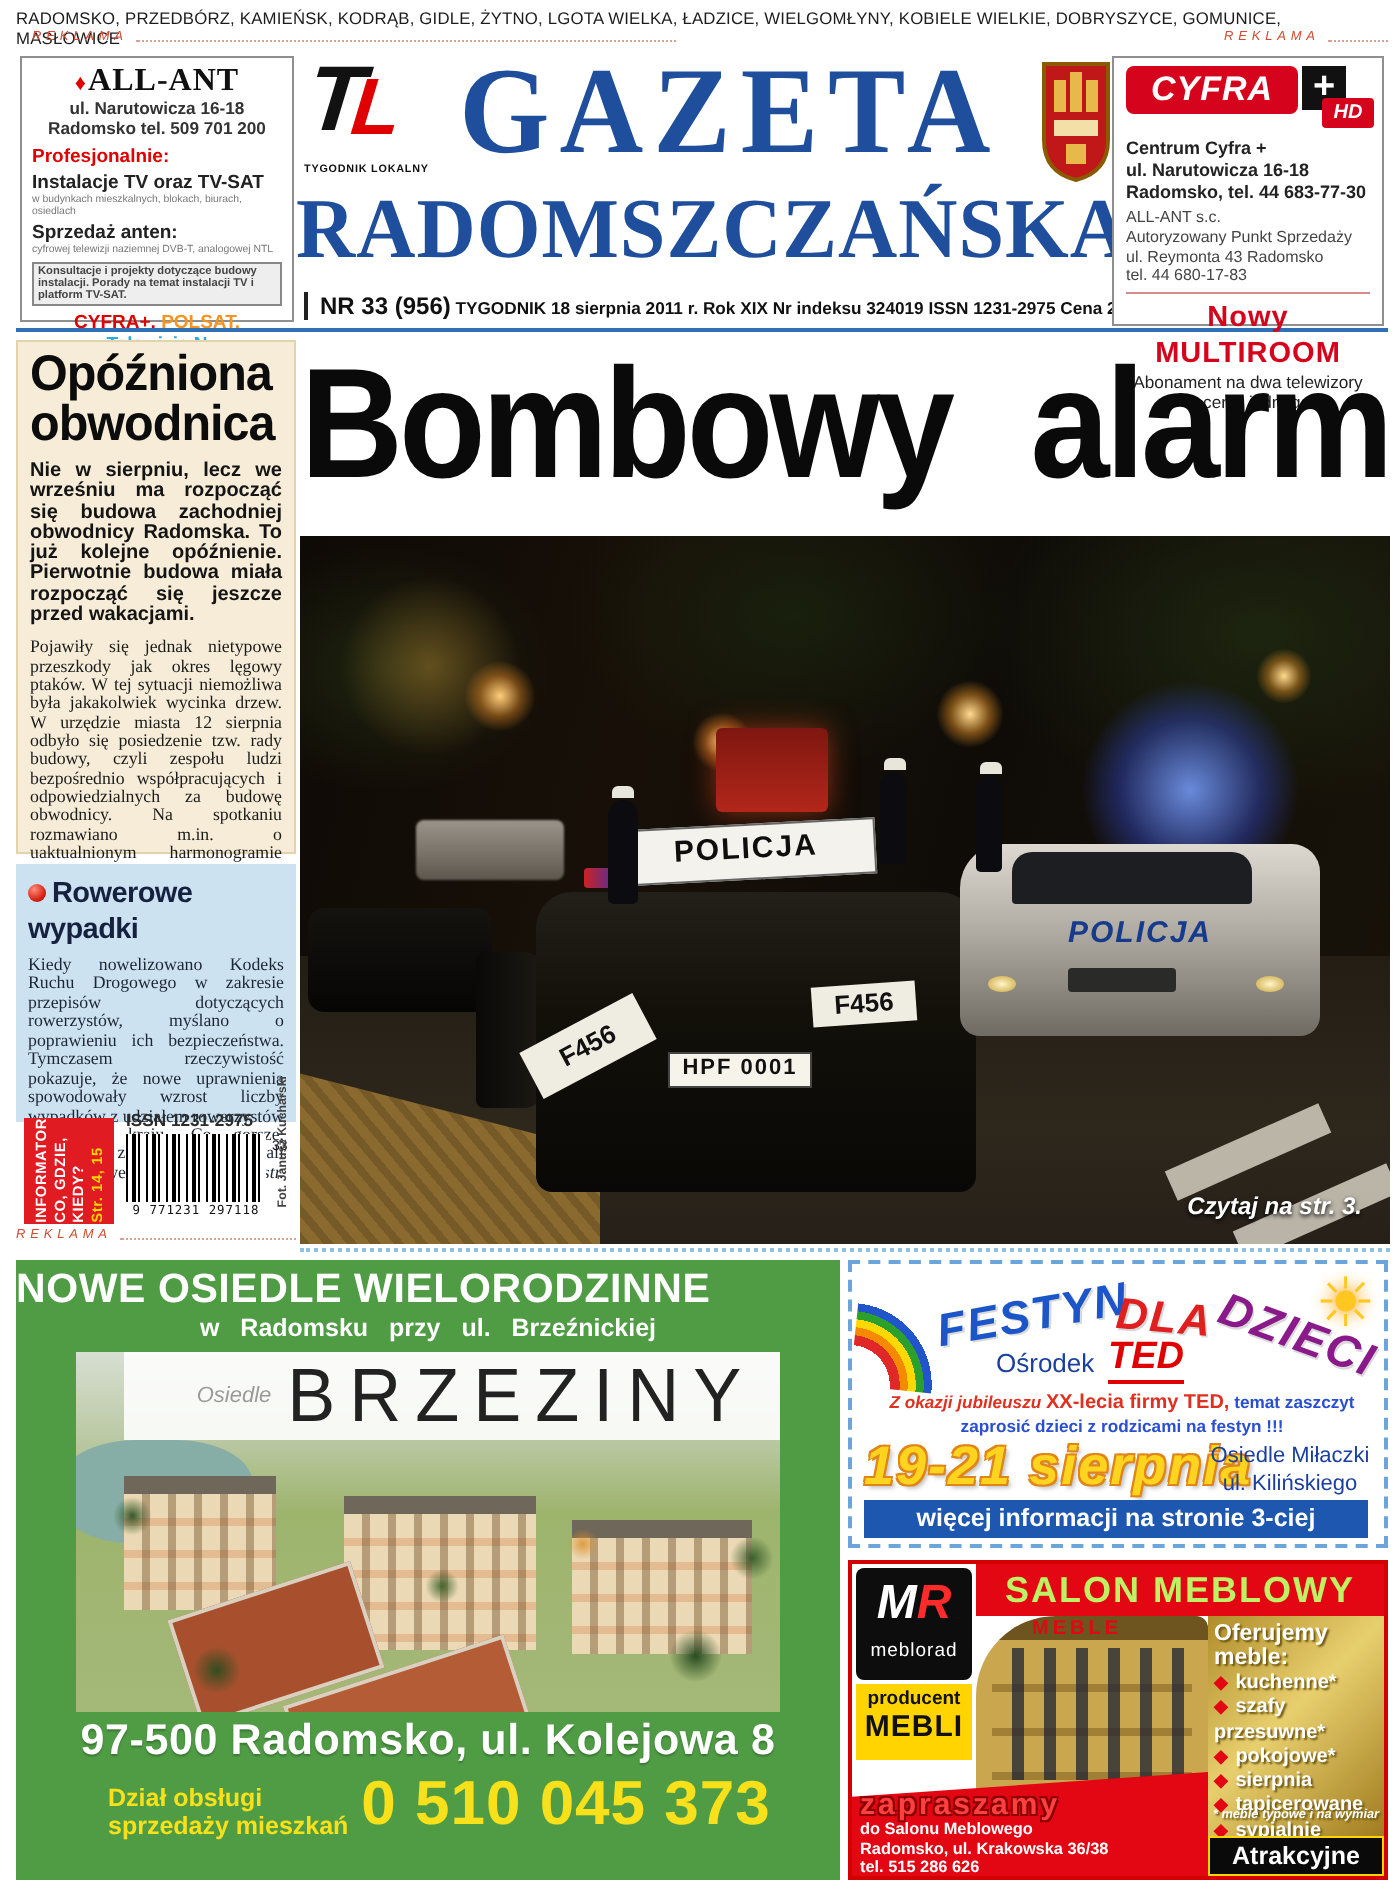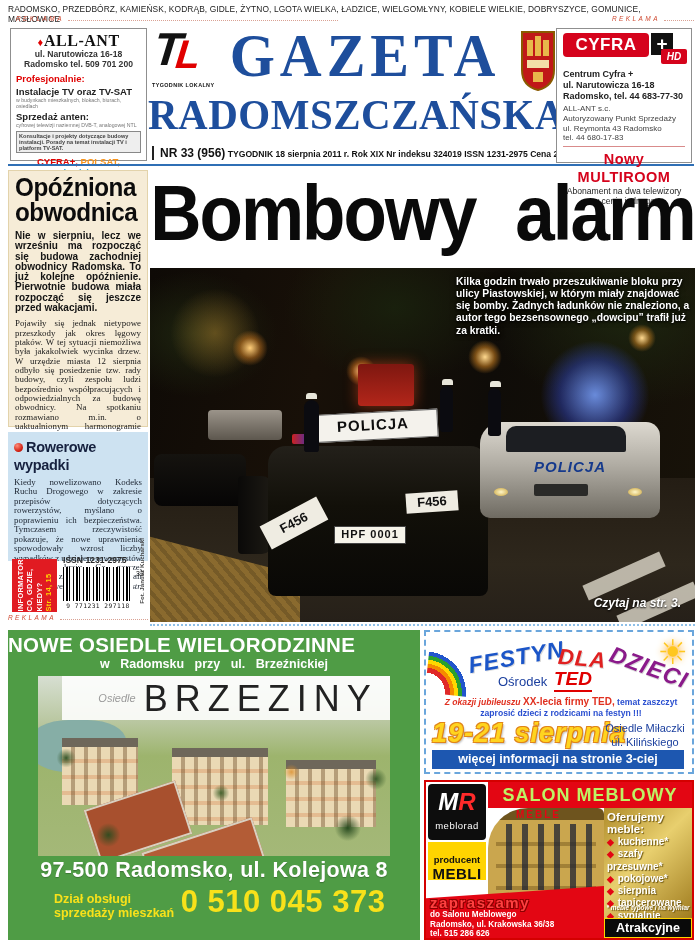--- a/index.html
+++ b/index.html
@@ -24,21 +24,21 @@
   .allant-s{font-weight:bold;font-size:9.5px;color:#222;margin-top:2px;}
   .allant-small{font-size:5.2px;color:#777;}
   .allant-box{border:1px solid #888;background:#eee;color:#444;font-size:5.6px;font-weight:bold;padding:1px 2px;margin-top:3px;}
   .allant-brands{font-size:9.5px;font-weight:bold;margin-top:3px;}
   .c-cyfra{color:#e00000;} .c-polsat{color:#f7941d;} .c-twn{color:#29abe2;}
   .allant-tail{color:#a33327;font-size:8.2px;font-weight:bold;line-height:1.15;margin-top:3px;}
 
   #ad-cyfra{left:556px;top:28px;width:136px;height:135px;padding:4px 6px;}
   .cy-logo{position:relative;height:36px;}
   .cy-red{position:absolute;left:0;top:0;width:86px;height:24px;background:#d5031c;border-radius:4px;
-          color:#fff;font-weight:bold;font-size:17px;text-align:center;line-height:24px;letter-spacing:.5px;}
+          color:#fff;font-weight:bold;font-style:italic;font-size:17px;text-align:center;line-height:24px;letter-spacing:.5px;}
   .cy-plus{position:absolute;left:88px;top:0;width:22px;height:22px;background:#111;color:#fff;font-weight:bold;
            font-size:19px;text-align:center;line-height:21px;}
   .cy-hd{position:absolute;left:98px;top:16px;width:26px;height:15px;background:#d5031c;color:#fff;font-weight:bold;
          font-style:italic;font-size:10px;text-align:center;line-height:15px;border-radius:2px;}
   .cy-l{font-size:9px;font-weight:bold;color:#222;line-height:1.2;}
   .cy-s{font-size:8px;color:#444;line-height:1.2;}
   .cy-div{border-top:1px solid #d98b8b;margin:3px 0;}
   .cy-promo{color:#d5031c;font-weight:bold;font-size:14.5px;letter-spacing:.5px;}
   .cy-sub{font-size:8.6px;color:#222;line-height:1.2;}
 
@@ -184,21 +184,21 @@
 
   
   #ad-meblowy{left:424px;top:780px;width:270px;height:160px;border:2px solid #d40000;box-sizing:border-box;background:#fff;overflow:hidden;}
   .meb-banner{position:absolute;left:62px;top:0;width:204px;height:26px;background:#e30613;color:#bef264;font-weight:bold;
      font-size:18px;text-align:center;line-height:26px;letter-spacing:1px;}
   .meb-logo{position:absolute;left:2px;top:2px;width:58px;height:56px;background:#0d0d0d;border-radius:4px;text-align:center;}
   .meb-logo .mr{color:#fff;font-weight:bold;font-style:italic;font-size:24px;line-height:36px;}
   .meb-logo .mr b{color:#fff;} .meb-logo .mr .r{color:#ff2a2a;}
   .meb-logo .brand{color:#fff;font-size:9.5px;letter-spacing:.5px;}
   .meb-yellow{position:absolute;left:2px;top:60px;width:58px;height:38px;background:#ffd400;text-align:center;color:#111;}
-  .meb-yellow .p1{font-size:9.5px;font-weight:bold;padding-top:12px;}
+  .meb-yellow .p1{font-size:9.5px;font-weight:bold;padding-top:2px;}
   .meb-yellow .p2{font-size:15px;font-weight:bold;letter-spacing:.5px;}
   .meb-building{position:absolute;left:62px;top:26px;width:116px;height:92px;border-radius:40px 6px 0 0;
      background:linear-gradient(180deg,#6e541e 0 12px,#caa64e 12px 100%);
      background-clip:padding-box;}
   .meb-building .win{position:absolute;left:8px;top:16px;width:100px;height:66px;
      background:repeating-linear-gradient(90deg,transparent 0 10px,rgba(30,35,50,.75) 10px 16px),
                 repeating-linear-gradient(180deg,transparent 0 18px,rgba(120,90,30,.5) 18px 22px);}
   .meb-sign{position:absolute;left:28px;top:1px;font-size:10px;font-weight:bold;color:#e30613;letter-spacing:2px;}
   .meb-gold{position:absolute;left:178px;top:26px;width:88px;height:110px;
      background:linear-gradient(135deg,#b08c2a,#e8cf6e 45%,#a07c1f);}
@@ -369,21 +369,20 @@
       <div class="pcr-body"></div>
       <div class="pcr-glass"></div>
       <div class="pcr-policja">POLICJA</div>
       <div class="headlight" style="left:14px;top:92px;"></div>
       <div class="headlight" style="left:148px;top:92px;"></div>
       <div class="pcr-plate"></div>
     </div>
     <div class="cop" style="left:154px;top:132px;"></div>
     <div class="cop" style="left:290px;top:118px;width:13px;height:46px;"></div>
     <div class="cop" style="left:338px;top:120px;width:13px;height:48px;"></div>
-    <div class="abs" id="ph-caption">Kilka godzin trwało przeszukiwanie bloku przy ulicy Piastowskiej, w którym miały znajdować się bomby. Żadnych ładunków nie znaleziono, a autor tego bezsensownego „dowcipu” trafił już za kratki.</div>
     <div class="abs" id="ph-more">Czytaj na str. 3.</div>
   </div>
   <div class="abs" id="dotline"></div>
 
   <div class="abs" id="ad-brzeziny">
     <div class="brz-title">NOWE OSIEDLE WIELORODZINNE</div>
     <div class="brz-sub">w Radomsku  przy  ul. Brzeźnickiej</div>
     <div id="brz-render">
       <div class="pond"></div>
       <div class="bldg" style="left:24px;top:62px;width:76px;height:58px;"></div>

